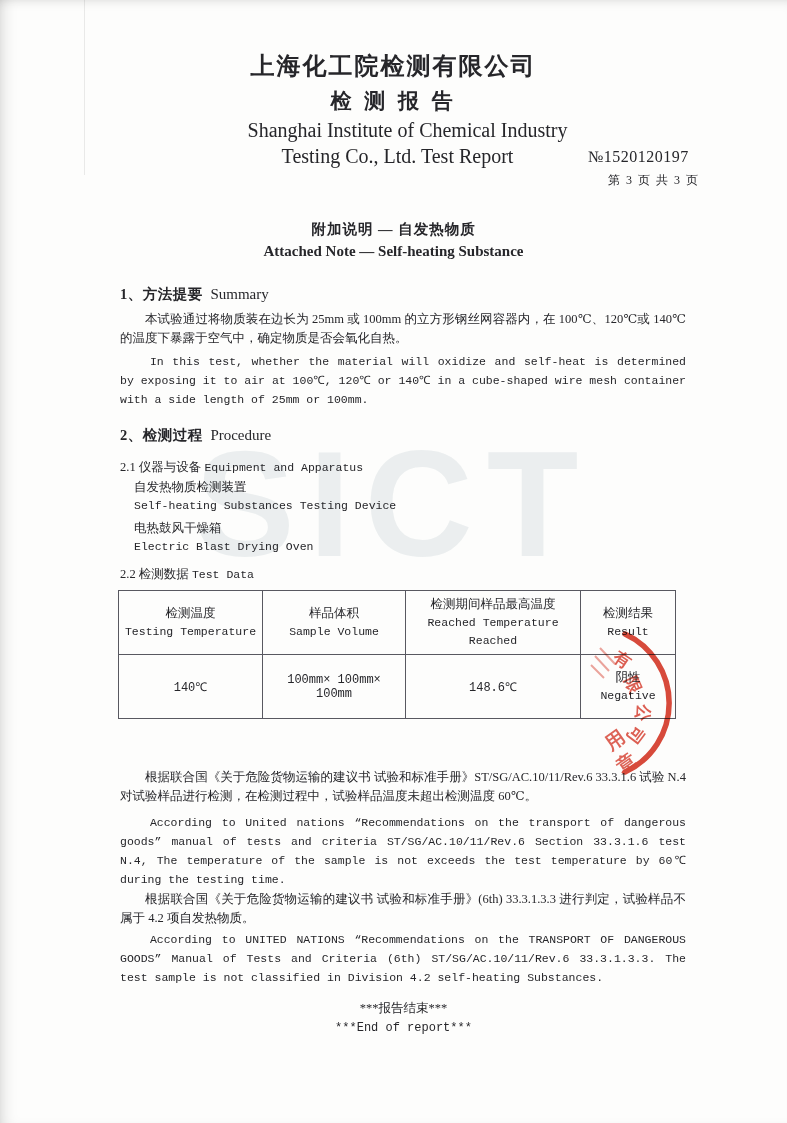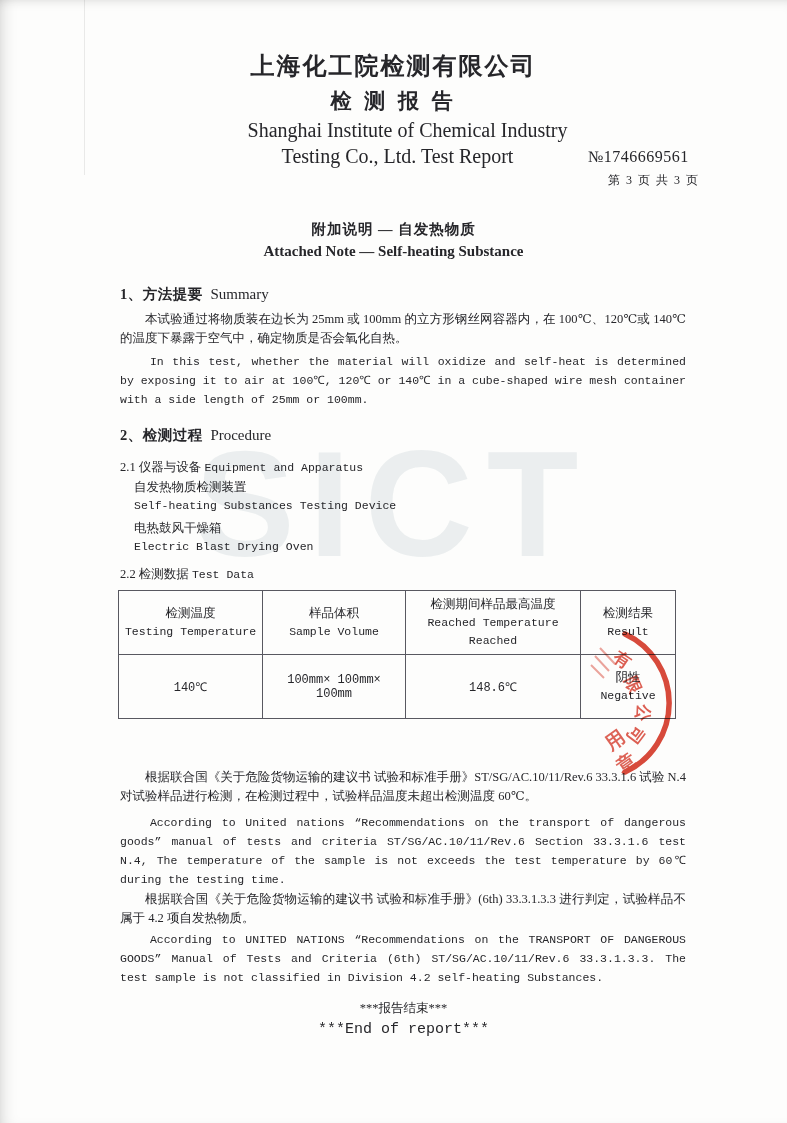--- a/index.html
+++ b/index.html
@@ -53,21 +53,21 @@
     font-weight:normal;padding:4px 3px;
   }
   .data-table thead tr{height:63px;}
   .data-table tbody tr{height:64px;margin-left:8px;}
   .th-cn{font-size:12.5px;line-height:19px;}
   .th-en{font-size:11.5px;line-height:18px;}
   .td-val{font-size:12px;}
   .result-cn{font-size:12.5px;line-height:19px;}
   .result-en{font-size:11.5px;line-height:18px;}
   .footer-line{font-size:12.5px;padding-left:20px;}
-  .footer-en{font-size:15px;}
+  .footer-en{font-size:12px;}
   svg.seal{
     position:absolute;left:545px;top:622px;width:165px;height:185px;
     mix-blend-mode:multiply;opacity:.92;pointer-events:none;
   }
   svg.seal path,svg.seal line{stroke:var(--seal-color);fill:none;}
   svg.seal text{
     fill:var(--seal-color);
     font-family:"Liberation Sans","DejaVu Sans",sans-serif;
     font-weight:bold;text-anchor:middle;
   }
@@ -79,21 +79,21 @@
 
 <div class="page">
 
   <div class="watermark">SICT</div>
   <div class="fold-line"></div>
 
   <div class="abs centered h-company-cn">上海化工院检测有限公司</div>
   <div class="abs centered h-title-cn">检 测 报 告</div>
   <div class="abs centered h-en h-en1">Shanghai Institute of Chemical Industry</div>
   <div class="abs centered h-en h-en2">Testing Co., Ltd. Test Report</div>
-  <div class="abs report-no">№1746669561</div>
+  <div class="abs report-no">№1520120197</div>
   <div class="abs page-info">第 3 页  共 3 页</div>
 
   <div class="abs centered subtitle-cn">附加说明 — 自发热物质</div>
   <div class="abs centered subtitle-en">Attached Note — Self-heating Substance</div>
 
   <div class="abs sec-heading" style="top:285px">
     <span class="cn">1、方法提要</span>
     <span class="en">Summary</span>
   </div>
   <div class="abs para cn" style="top:310px">本试验通过将物质装在边长为 25mm 或 100mm 的立方形钢丝网容器内，在 100℃、120℃或 140℃的温度下暴露于空气中，确定物质是否会氧化自热。</div>

